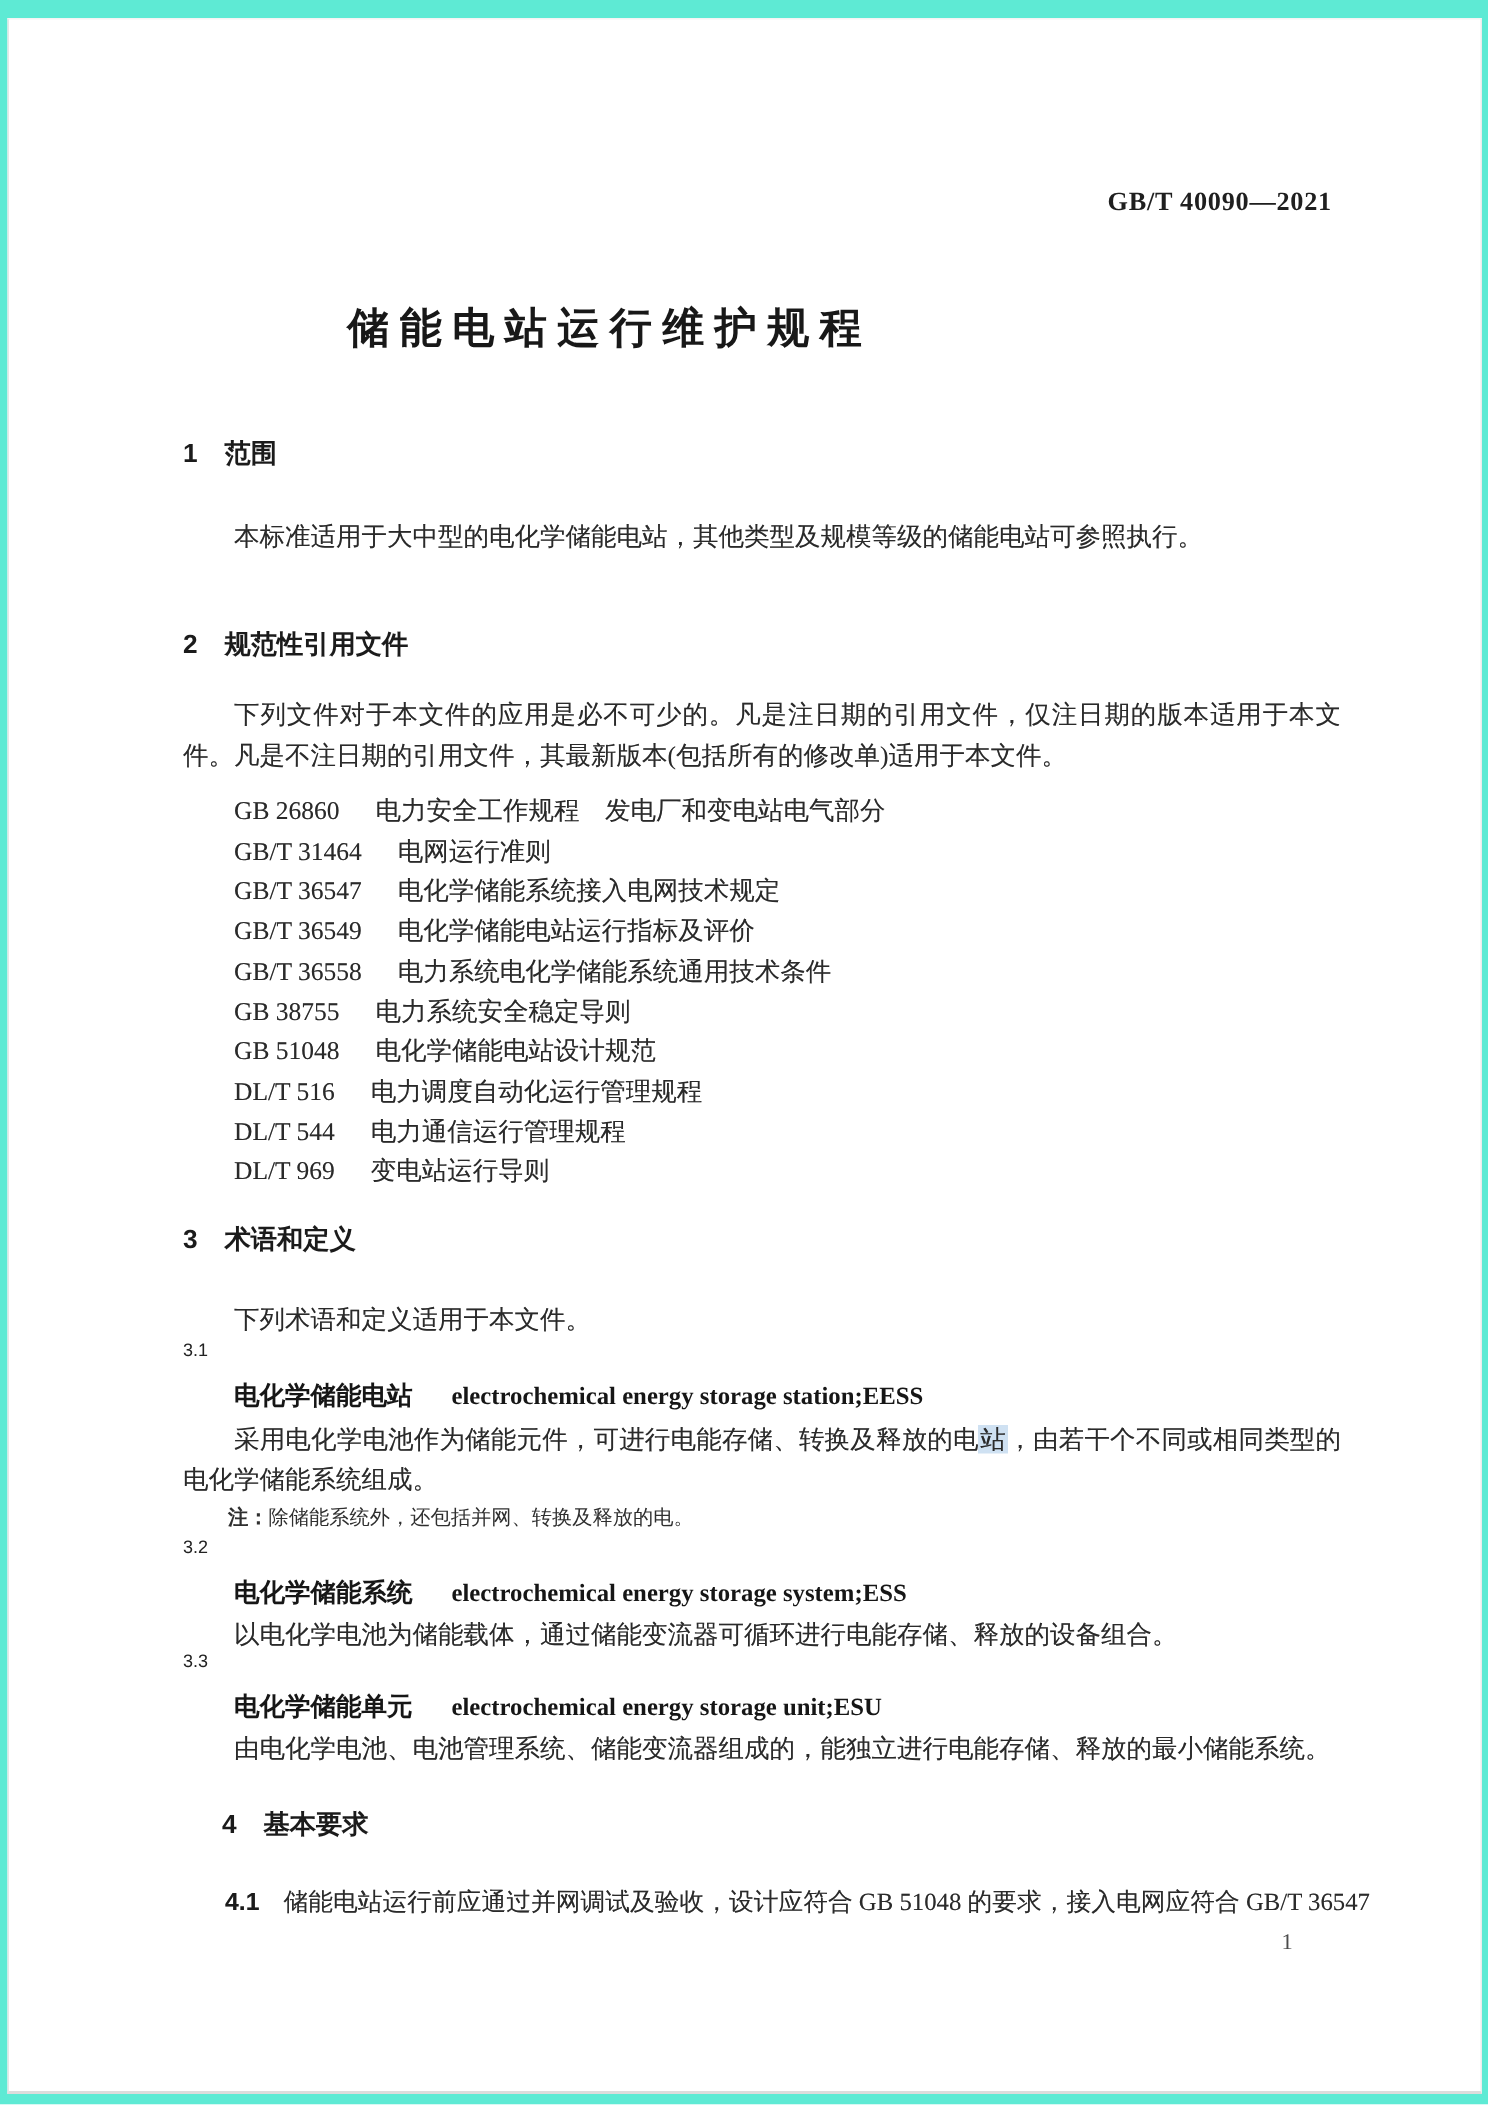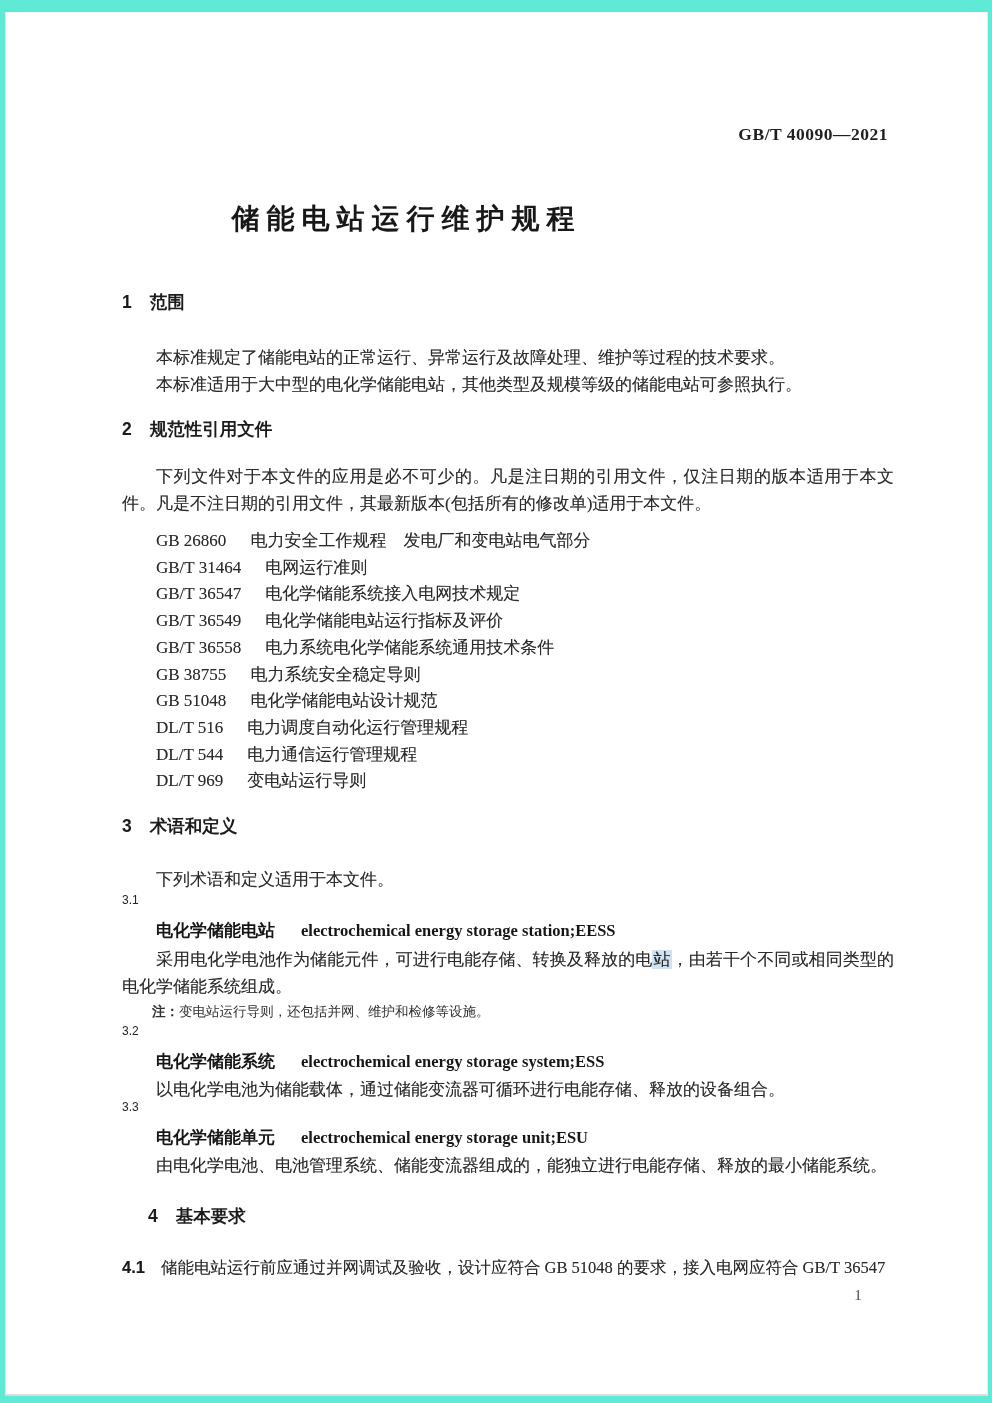--- a/index.html
+++ b/index.html
@@ -42,39 +42,38 @@
   #t1term{top:919px;} #t2term{top:1050px;} #t3term{top:1126px;}
   #t1def{top:946px;left:122px;width:772px;}
   #t2def{top:1076px;left:122px;width:772px;}
   #t3def{top:1152px;left:122px;width:772px;}
   .hl{padding:0 1px;}
   
   #t1note{top:1002px;left:152px;font-size:13.5px;line-height:20px;color:#2f2f2f;}
   .note-label{font-family:"Liberation Sans","DejaVu Sans",sans-serif;font-weight:bold;}
   
   #c41{top:1254px;left:122px;width:790px;white-space:nowrap;font-size:16.5px;line-height:27px;color:#2a2a2a;text-shadow:0 0 0.3px rgba(40,40,40,0.4);}
-  .c41-no{font-family:"Liberation Sans","DejaVu Sans",sans-serif;font-weight:bold;font-size:16.5px;margin-right:16px;color:#1b1b1b;}
+  .c41-no{font-family:"Liberation Sans","DejaVu Sans",sans-serif;font-weight:bold;font-size:16.5px;margin-right:16px;color:#1b1b1b;margin-left:28px;}
   
   #pg{top:1287px;left:845px;width:26px;text-align:center;font-size:15px;color:#4c4c4c;}
 </style>
 </head>
 <body>
 
 <div class="canvas">
   <div class="sheet"></div>
 
   <div class="abs" id="hdr">GB/T 40090—2021</div>
 
   <div class="abs sans" id="ttl">储能电站运行维护规程</div>
 
   <div class="abs sans heading" id="h1">
     <span class="h-no">1</span><span class="h-label">范围</span>
   </div>
   <div class="abs body-txt" id="s1p">
-    <div class="ind">本标准规定了储能电站的正常运行、异常运行及故障处理、维护等过程的技术要求。</div>
     <div class="ind">本标准适用于大中型的电化学储能电站，其他类型及规模等级的储能电站可参照执行。</div>
   </div>
 
   <div class="abs sans heading" id="h2">
     <span class="h-no">2</span><span class="h-label">规范性引用文件</span>
   </div>
   <div class="abs body-txt just ind" id="s2intro">下列文件对于本文件的应用是必不可少的。凡是注日期的引用文件，仅注日期的版本适用于本文件。凡是不注日期的引用文件，其最新版本(包括所有的修改单)适用于本文件。</div>
 
   <div class="abs" id="refs">
     <div><span>GB 26860</span><span class="ref-title">电力安全工作规程　发电厂和变电站电气部分</span></div>
@@ -95,21 +94,21 @@
   <div class="abs body-txt ind" id="s3intro">下列术语和定义适用于本文件。</div>
 
   <div class="abs term-no" id="t1no">3.1</div>
   <div class="abs term-line" id="t1term">
     <span class="term-zh">电化学储能电站</span><span class="term-en">electrochemical energy storage station;EESS</span>
   </div>
   <div class="abs body-txt just ind" id="t1def">
     <span>采用电化学电池作为储能元件，可进行电能存储、转换及释放的电</span><span class="hl" style="background: rgb(207, 225, 242);">站</span><span>，由若干个不同或相同类型的电化学储能系统组成。</span>
   </div>
   <div class="abs" id="t1note">
-    <span class="note-label">注：</span><span>变电站运行导则，还包括并网、维护和检修等设施。</span>
+    <span class="note-label">注：</span><span>除储能系统外，还包括并网、转换及释放的电。</span>
   </div>
 
   <div class="abs term-no" id="t2no">3.2</div>
   <div class="abs term-line" id="t2term">
     <span class="term-zh">电化学储能系统</span><span class="term-en">electrochemical energy storage system;ESS</span>
   </div>
   <div class="abs body-txt ind" id="t2def">以电化学电池为储能载体，通过储能变流器可循环进行电能存储、释放的设备组合。</div>
 
   <div class="abs term-no" id="t3no">3.3</div>
   <div class="abs term-line" id="t3term">

